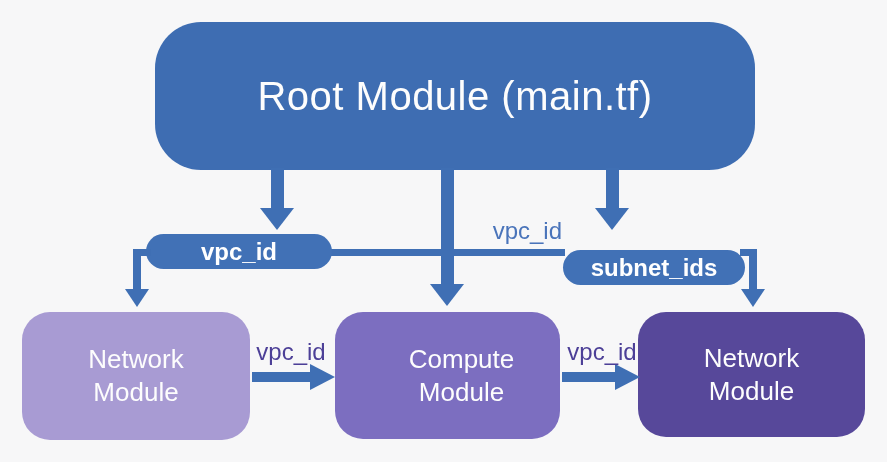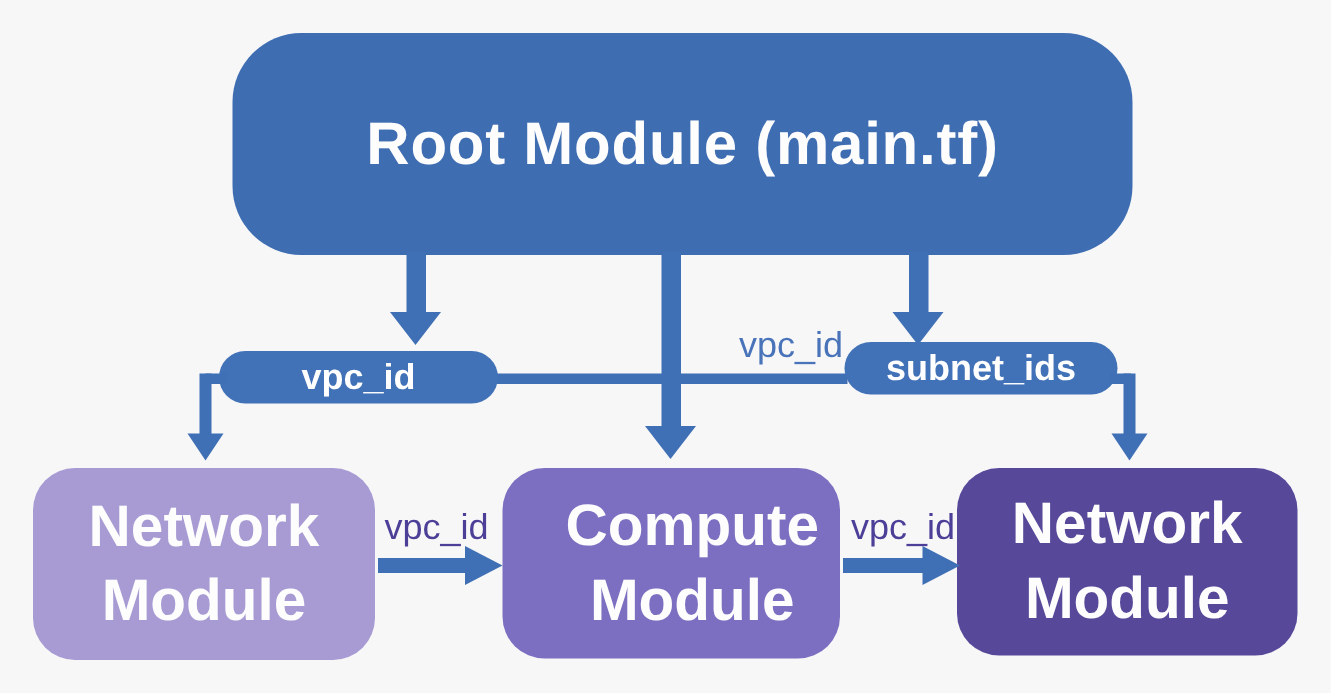--- a/index.html
+++ b/index.html
@@ -13,21 +13,21 @@
     height: 462px;
     background: var(--background, #f7f7f8);
     overflow: hidden;
   }
   .node {
     position: absolute;
     display: flex;
     align-items: center;
     justify-content: center;
     color: #fdfdfd;
-    font-weight: bold;
+    font-weight: normal;
     text-align: center;
     box-sizing: border-box;
   }
   .root-node {
     left: 155px; top: 22px; width: 600px; height: 148px;
     background: var(--root-blue, #3e6db2);
     border-radius: 46px;
     font-size: 40px;
     letter-spacing: 0.5px;
   }
@@ -37,27 +37,27 @@
     align-items: center;
     justify-content: center;
     background: var(--pill-blue, #4171b6);
     color: #ffffff;
     font-weight: bold;
     font-size: 24px;
     border-radius: 18px;
     box-sizing: border-box;
   }
   .pill-vpc { left: 146px; top: 234px; width: 186px; height: 35px; }
-  .pill-subnet { left: 563px; top: 228px; width: 182px; height: 35px; }
+  .pill-subnet { left: 563px; top: 250px; width: 182px; height: 35px; }
 
   .module-node {
     top: 312px;
     width: 227px; height: 127px;
     border-radius: 28px;
-    font-size: 39px;
+    font-size: 26px;
     line-height: 1.26;
     flex-direction: column;
   }
   .module-network { left: 22px; width: 228px; height: 128px; background: var(--network-purple, #a89bd3); }
   .module-compute { left: 335px; width: 225px; background: var(--compute-purple, #7c6ec0); padding-left: 28px; }
   .module-database { left: 638px; height: 125px; background: var(--database-purple, #57489a); }
 
   
   .shaft-v, .shaft-h, .nub {
     position: absolute;

